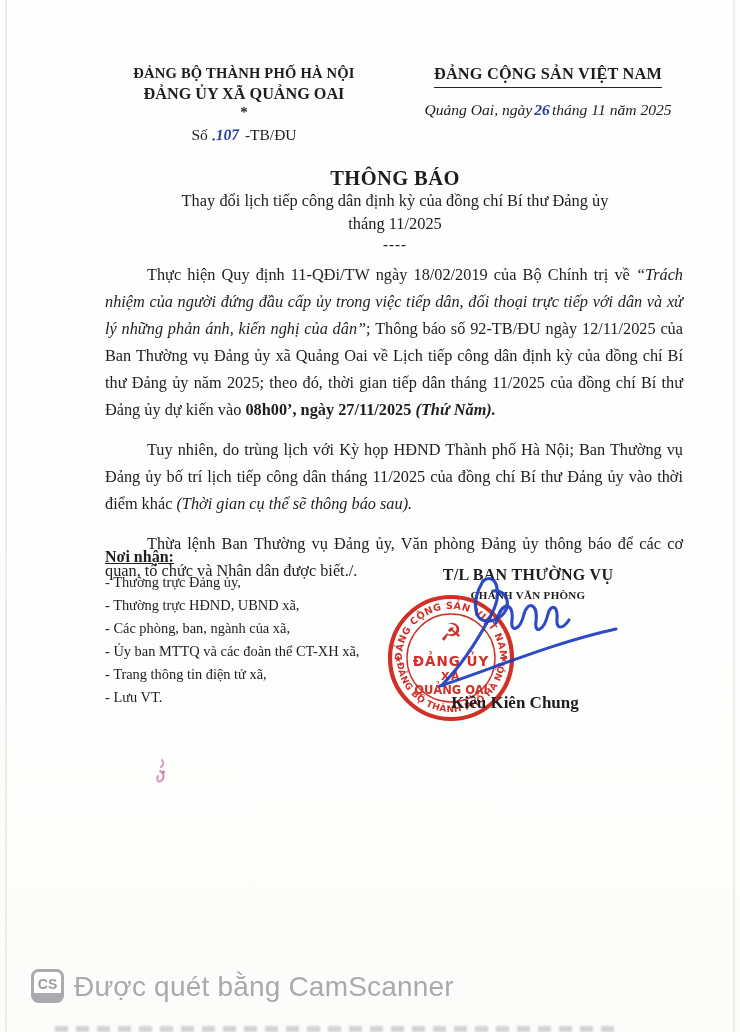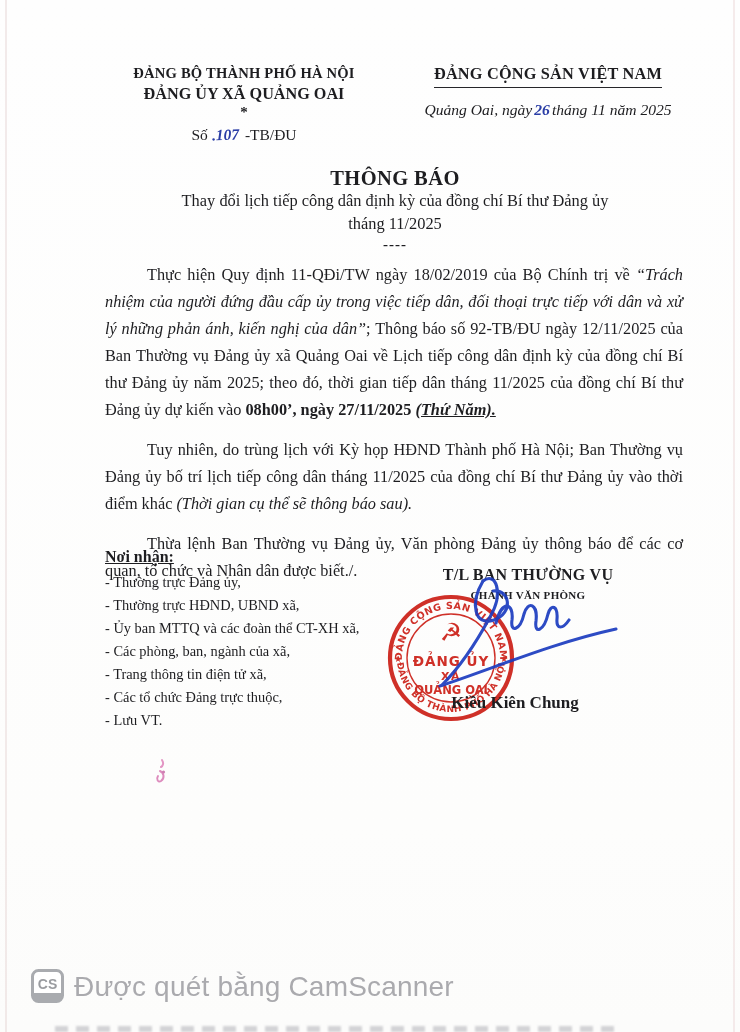--- a/index.html
+++ b/index.html
@@ -31,21 +31,21 @@
   .title-main{font-size:20.5px;font-weight:bold;letter-spacing:.4px;}
   .title-sub{font-size:16.4px;font-weight:normal;line-height:22.5px;}
   .title-sep{font-weight:bold;font-size:15px;letter-spacing:1px;margin-top:1px;}
 
   
   .body-text{position:absolute;left:105px;top:261px;width:578px;font-size:16.3px;
              line-height:27px;text-align:justify;}
   .body-text p{margin:0 0 13px 0;text-indent:42px;}
   .it{font-style:italic;}
   .bd{font-weight:bold;}
-  .bdit{font-weight:bold;font-style:italic;text-decoration:underline;}
+  .bdit{font-weight:bold;font-style:italic;}
 
   
   .recipients{position:absolute;left:105px;top:548px;width:300px;}
   .rec-label{font-weight:bold;font-size:16px;text-decoration:underline;margin-bottom:5px;}
   .rec-item{font-size:14.4px;line-height:23px;}
 
   
   .sign-block{position:absolute;left:397px;top:566px;width:262px;text-align:center;}
   .sig-l1{font-weight:bold;font-size:16px;letter-spacing:.3px;}
   .sig-l2{font-weight:bold;font-size:11px;letter-spacing:.3px;margin-top:5px;}
@@ -97,24 +97,23 @@
   <div class="body-text">
     <p><span>Thực hiện Quy định 11-QĐi/TW ngày 18/02/2019 của Bộ Chính trị về </span><span class="it">“Trách nhiệm của người đứng đầu cấp ủy trong việc tiếp dân, đối thoại trực tiếp với dân và xử lý những phản ánh, kiến nghị của dân”</span><span>; Thông báo số 92-TB/ĐU ngày 12/11/2025 của Ban Thường vụ Đảng ủy xã Quảng Oai về Lịch tiếp công dân định kỳ của đồng chí Bí thư Đảng ủy năm 2025; theo đó, thời gian tiếp dân tháng 11/2025 của đồng chí Bí thư Đảng ủy dự kiến vào </span><span class="bd">08h00’, ngày 27/11/2025 </span><span class="bdit">(Thứ Năm).</span></p>
     <p><span>Tuy nhiên, do trùng lịch với Kỳ họp HĐND Thành phố Hà Nội; Ban Thường vụ Đảng ủy bố trí lịch tiếp công dân tháng 11/2025 của đồng chí Bí thư Đảng ủy vào thời điểm khác </span><span class="it">(Thời gian cụ thể sẽ thông báo sau).</span></p>
     <p>Thừa lệnh Ban Thường vụ Đảng ủy, Văn phòng Đảng ủy thông báo để các cơ quan, tổ chức và Nhân dân được biết./.</p>
   </div>
 
   <div class="recipients">
     <div class="rec-label">Nơi nhận:</div>
     <div class="rec-item">- Thường trực Đảng ủy,</div>
     <div class="rec-item">- Thường trực HĐND, UBND xã,</div>
+    <div class="rec-item">- Các phòng, ban, ngành của xã,</div>
     <div class="rec-item">- Ủy ban MTTQ và các đoàn thể CT-XH xã,</div>
-    <div class="rec-item">- Các phòng, ban, ngành của xã,</div>
     <div class="rec-item">- Trang thông tin điện tử xã,</div>
-    <div class="rec-item">- Các tổ chức Đảng trực thuộc,</div>
     <div class="rec-item">- Lưu VT.</div>
   </div>
 
   <div class="sign-block">
     <div class="sig-l1">T/L BAN THƯỜNG VỤ</div>
     <div class="sig-l2">CHÁNH VĂN PHÒNG</div>
   </div>
 
   <svg class="seal-svg" viewBox="0 0 131 131">
     <defs>

